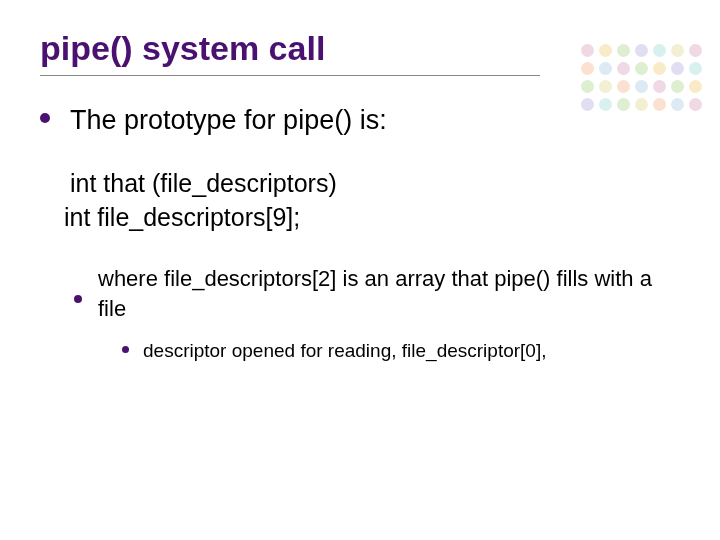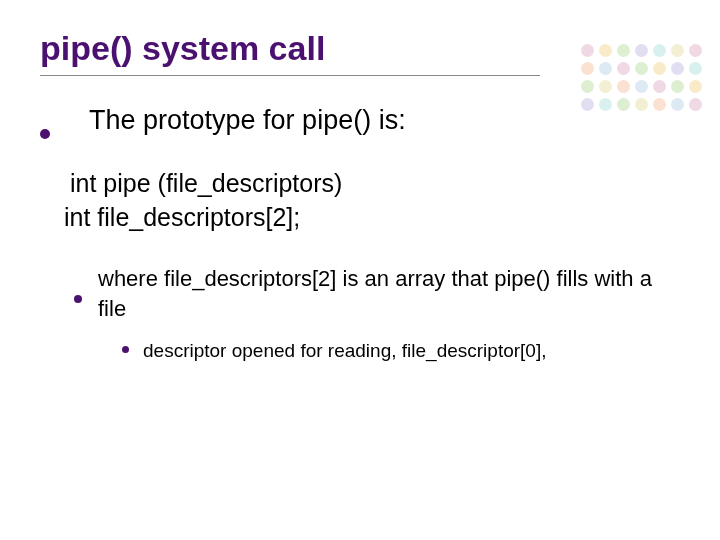--- a/index.html
+++ b/index.html
@@ -28,23 +28,22 @@
     line-height: 1.1;
   }
   .title-rule {
     border: none;
     border-top: 1px solid #888;
     margin: 8px 0 26px 0;
     width: 500px;
   }
   .bullet-l1 {
     display: flex;
-    align-items: flex-end;
+    align-items: flex-start;
     margin: 0 0 28px 0;
-    gap: 19px;
   }
   .bullet-l1 .dot {
     width: 10px; height: 10px;
     border-radius: 50%;
     background: #4b1170;
     flex: 0 0 auto;
     margin-top: 11px;
     margin-right: 20px;
   }
   .bullet-l1 .txt { font-size: 27px; line-height: 1.35; }
@@ -138,22 +137,22 @@
 
   <h1 class="title">pipe() system call</h1>
   <hr class="title-rule">
 
   <div class="bullet-l1">
     <span class="dot"></span>
     <span class="txt">The prototype for pipe() is:</span>
   </div>
 
   <div class="code-block">
-    <div style="margin-left:6px;">int pipe (file_descriptors)</div>
-    <div>int file_descriptors[2];</div>
+    <div style="margin-left:6px;">int that (file_descriptors)</div>
+    <div>int file_descriptors[9];</div>
   </div>
 
   <div class="bullet-l2">
     <span class="dot"></span>
     <span class="txt">where file_descriptors[2] is an array that pipe() fills with a file</span>
   </div>
 
   <div class="bullet-l3">
     <span class="dot"></span>
     <span class="txt">descriptor opened for reading, file_descriptor[0],</span>

